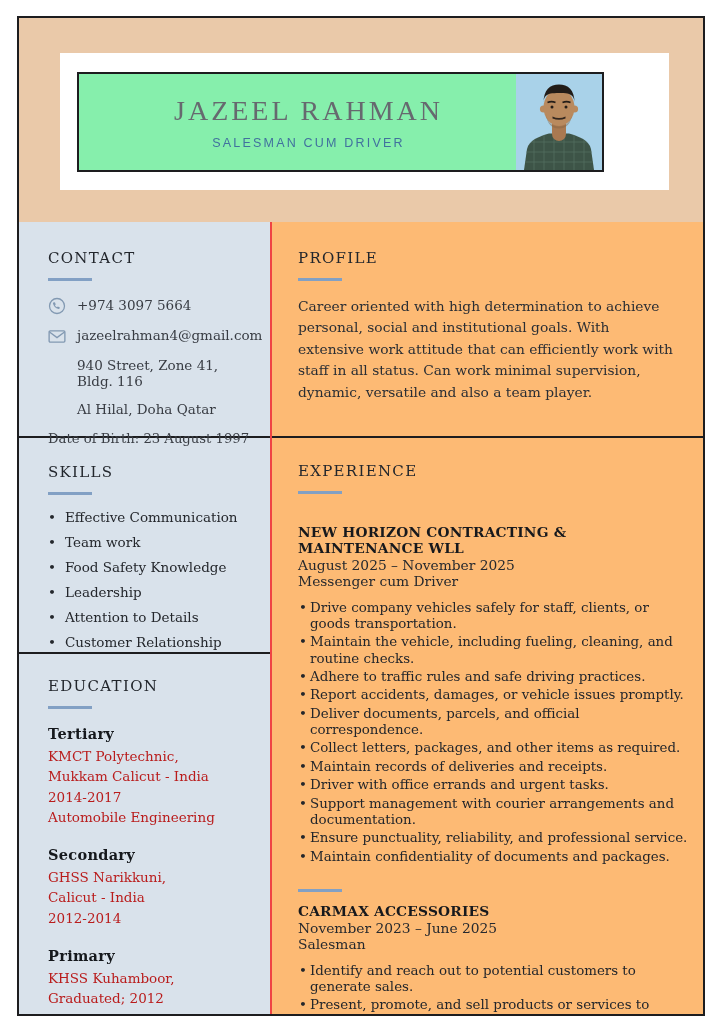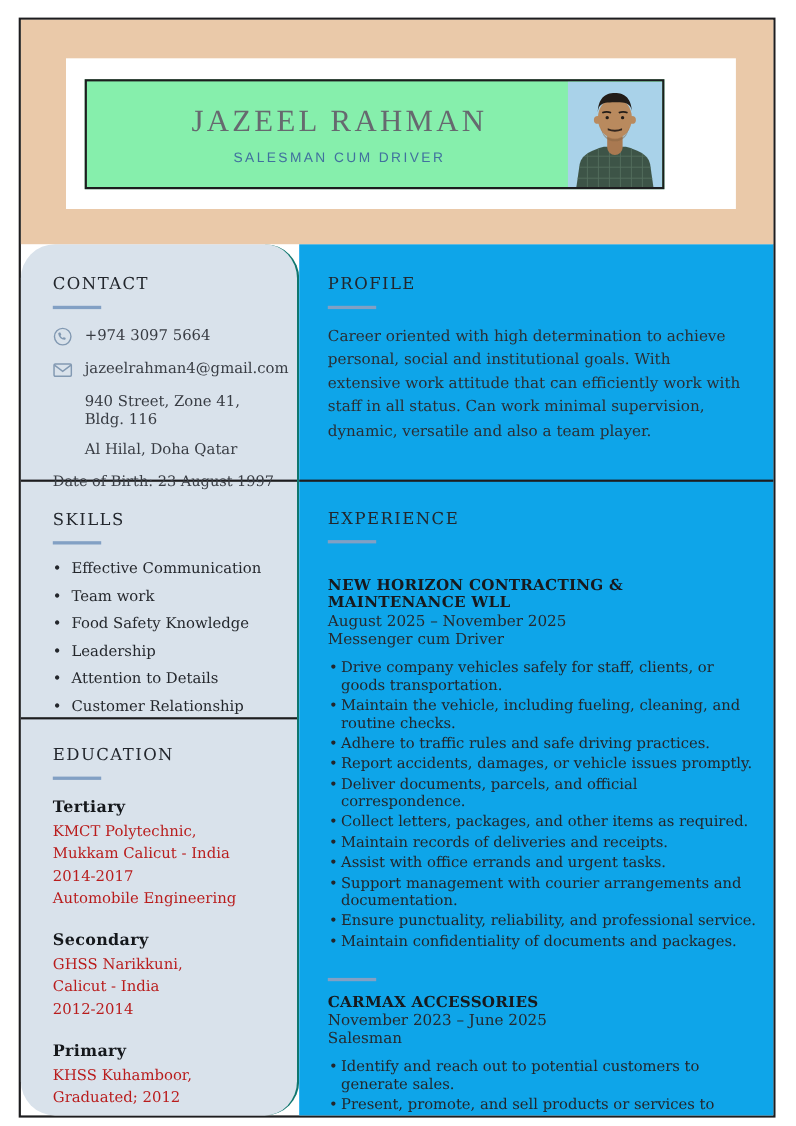--- a/index.html
+++ b/index.html
@@ -20,22 +20,22 @@
     position:absolute; left:17px; top:19px; width:527px; height:100px;
     border:2px solid #1d1d1f; box-sizing:border-box; background:#86efac; display:flex;
   }
   .name-text { flex:1; display:flex; flex-direction:column; align-items:center; justify-content:center; gap:9px; padding-left:22px; }
   .full-name { font-family:"Liberation Serif", serif; font-size:28px; letter-spacing:3px; color:#66696f; white-space:nowrap; }
   .job-title { font-family:"Liberation Sans", sans-serif; font-size:12.5px; letter-spacing:2.2px; color:#41719e; white-space:nowrap; }
   .photo { width:86px; flex:none; overflow:hidden; }
   .photo svg { display:block; }
   
   .columns { flex:1; display:flex; min-height:0; }
-  .sidebar { width:253px; flex:none; background:#d9e2eb; border-right:2px solid #0f766e; box-sizing:border-box; display:flex; flex-direction:column;border-radius:31px; }
-  .main-col { flex:1; background:#0ea5e9; display:flex; flex-direction:column; min-width:0; }
+  .sidebar { width:253px; flex:none; background:#d9e2eb; border-right:2px solid #ef4444; box-sizing:border-box; display:flex; flex-direction:column; }
+  .main-col { flex:1; background:#fdba74; display:flex; flex-direction:column; min-width:0; }
   .contact-section { height:216px; flex:none; border-bottom:2px solid #1d1d1f; box-sizing:border-box; padding:27px 16px 0 29px; }
   .skills-section  { height:216px; flex:none; border-bottom:2px solid #1d1d1f; box-sizing:border-box; padding:25px 16px 0 29px; }
   .education-section { flex:1; padding:23px 16px 0 29px; overflow:hidden; }
   .profile-section { height:216px; flex:none; border-bottom:2px solid #1d1d1f; box-sizing:border-box; padding:27px 26px 0 26px; }
   .experience-section { flex:1; padding:24px 12px 0 26px; overflow:hidden; }
   .section-heading { font-size:15px; letter-spacing:1.3px; color:#22262c; }
   .heading-rule { width:44px; height:3px; background:#82a0c4; margin-top:11px; }
   
   .contact-list { margin-top:16px; font-size:13.5px; color:#383c43; }
   .contact-row { display:flex; align-items:flex-start; gap:11px; margin-bottom:12px; }
@@ -253,21 +253,21 @@
                   <div class="bullet-item">Adhere to traffic rules and safe driving practices.</div>
 
                   <div class="bullet-item">Report accidents, damages, or vehicle issues promptly.</div>
 
                   <div class="bullet-item">Deliver documents, parcels, and official correspondence.</div>
 
                   <div class="bullet-item">Collect letters, packages, and other items as required.</div>
 
                   <div class="bullet-item">Maintain records of deliveries and receipts.</div>
 
-                  <div class="bullet-item">Assist with office errands and urgent tasks.</div>
+                  <div class="bullet-item">Driver with office errands and urgent tasks.</div>
 
                   <div class="bullet-item">Support management with courier arrangements and documentation.</div>
 
                   <div class="bullet-item">Ensure punctuality, reliability, and professional service.</div>
 
                   <div class="bullet-item">Maintain confidentiality of documents and packages.</div>
                 </div>
             </div>
 
             <div class="job">

